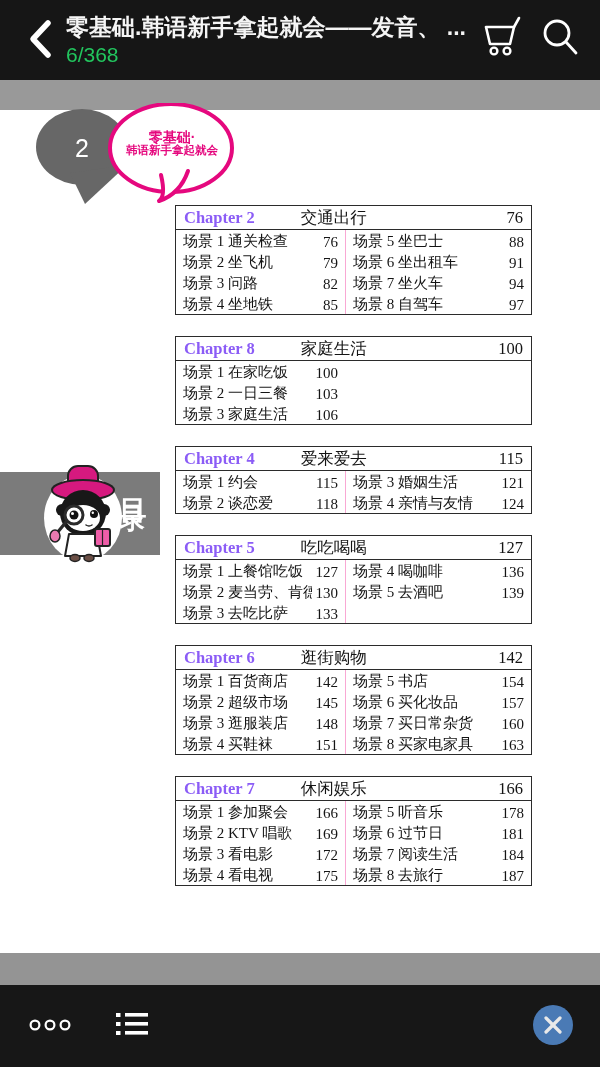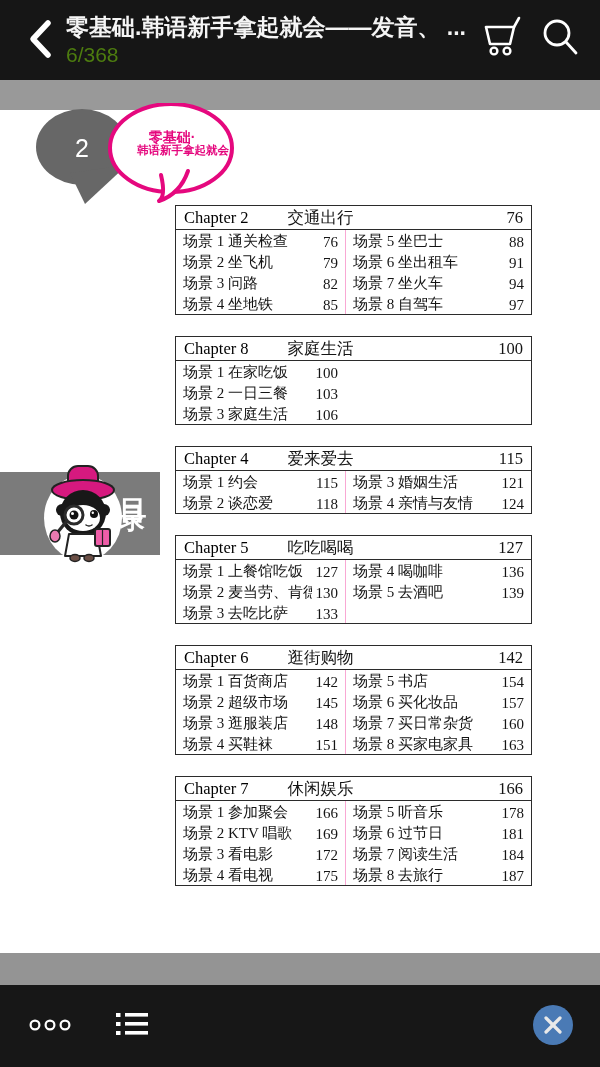--- a/index.html
+++ b/index.html
@@ -5,49 +5,49 @@
   html,body{margin:0;padding:0;}
   body{
     width:600px;height:1067px;position:relative;overflow:hidden;
     background:#ffffff;font-family:"Liberation Sans",sans-serif;
   }
   
   .topbar{position:absolute;left:0;top:0;width:600px;height:104px;background:#161616;}
   .back-btn{position:absolute;left:24px;top:15px;width:34px;height:48px;cursor:pointer;}
   .tb-title{position:absolute;left:66px;top:12px;width:400px;color:#f5f5f5;
     font-size:23px;font-weight:700;white-space:nowrap;overflow:hidden;}
-  .tb-page{position:absolute;left:66px;top:43px;color:#4d7c0f;font-size:21px;}
+  .tb-page{position:absolute;left:66px;top:43px;color:#22c55e;font-size:21px;}
   .cart-btn{position:absolute;left:480px;top:15px;width:44px;height:48px;cursor:pointer;}
   .search-btn{position:absolute;left:538px;top:15px;width:44px;height:48px;cursor:pointer;}
   
   .strip-top{position:absolute;left:0;top:80px;width:600px;height:30px;background:#999999;}
   .book-page{position:absolute;left:0;top:110px;width:600px;height:843px;background:#ffffff;}
   .strip-bottom{position:absolute;left:0;top:953px;width:600px;height:32px;background:#949494;}
   
   .bubbles{position:absolute;left:25px;top:103px;width:235px;height:125px;}
   .corner-num{position:absolute;left:52px;top:134px;width:60px;text-align:center;
     color:#fff;font-size:25px;font-family:"Liberation Sans",sans-serif;}
   .bubble-txt1{position:absolute;left:112px;top:129px;width:120px;text-align:center;
     color:#e5087e;font-size:14px;font-weight:700;}
-  .bubble-txt2{position:absolute;left:118px;top:143px;width:130px;text-align:center;
+  .bubble-txt2{position:absolute;left:107px;top:143px;width:130px;text-align:center;
     color:#e5087e;font-size:11.5px;font-weight:700;}
   
   .toc-band{position:absolute;left:0;top:472px;width:160px;height:83px;background:#7b7b7b;}
   .toc-tab-label{position:absolute;left:118px;top:478px;height:74px;
     writing-mode:vertical-rl;text-orientation:upright;
     color:#ffffff;font-size:27px;font-weight:700;letter-spacing:7px;line-height:30px;}
   .mascot{position:absolute;left:36px;top:456px;width:94px;height:108px;}
   
   .chapters{position:absolute;left:175px;top:205px;width:357px;display:flex;
     flex-direction:column;gap:21px;
     font-family:"Liberation Serif","DejaVu Serif",serif;color:#141414;}
   .chapter-table{border:1px solid #2b2b2b;background:#fff;box-sizing:border-box;}
   .ch-head{height:23px;border-bottom:1px solid #2b2b2b;display:flex;align-items:center;
     padding:0 8px;font-size:16.5px;}
-  .ch-label{color:#000000;margin-right:15px;white-space:nowrap;}
+  .ch-label{color:#8b5cf6;margin-right:22px;white-space:nowrap;font-weight:bold;}
   .ch-title{white-space:nowrap;margin-left:24px;}
   .ch-page{margin-left:auto;}
   .ch-body{display:flex;align-items:stretch;}
   .col{box-sizing:border-box;}
   .col.left{width:169px;}
   .col.right{width:186px;border-left:1px solid #f9a8d4;}
   .scene-row{height:21px;display:flex;align-items:flex-end;padding:0 7px;font-size:15px;
     white-space:nowrap;}
   .scene-label{overflow:hidden;}
   .scene-page{margin-left:auto;padding-left:4px;}

